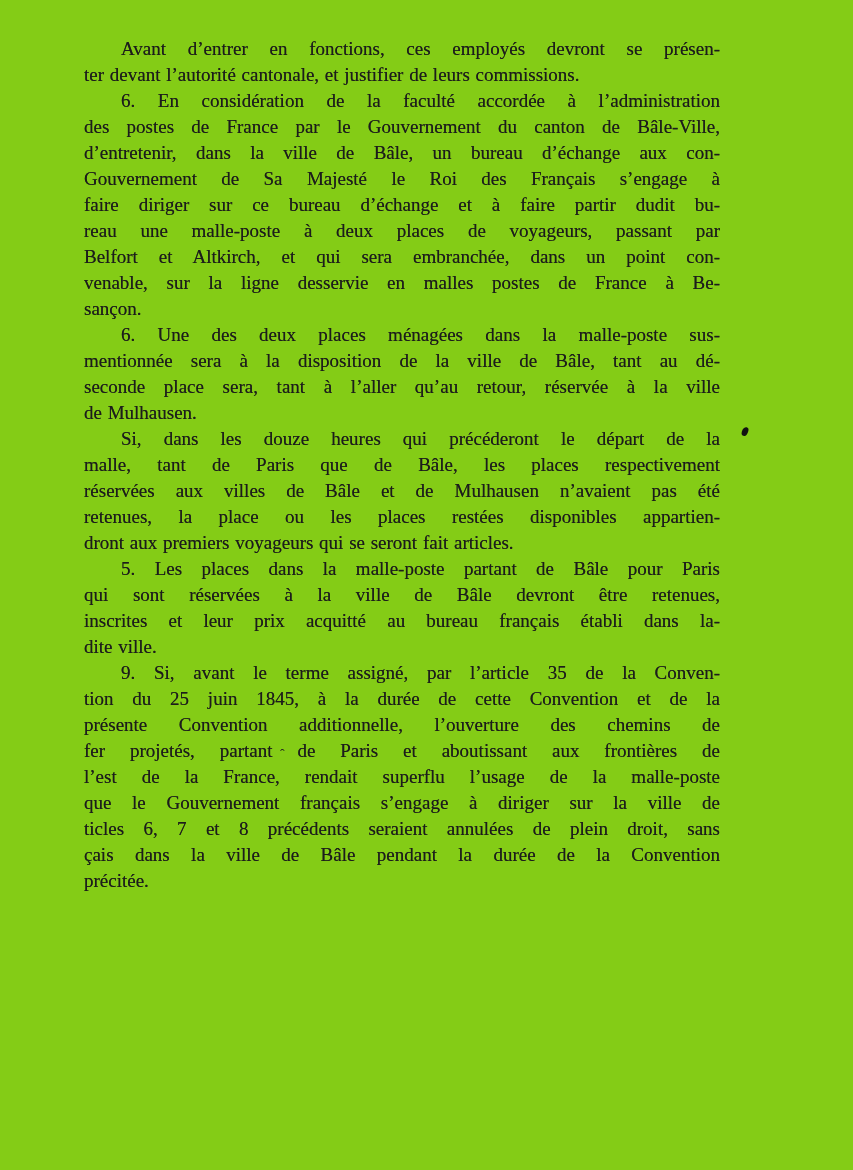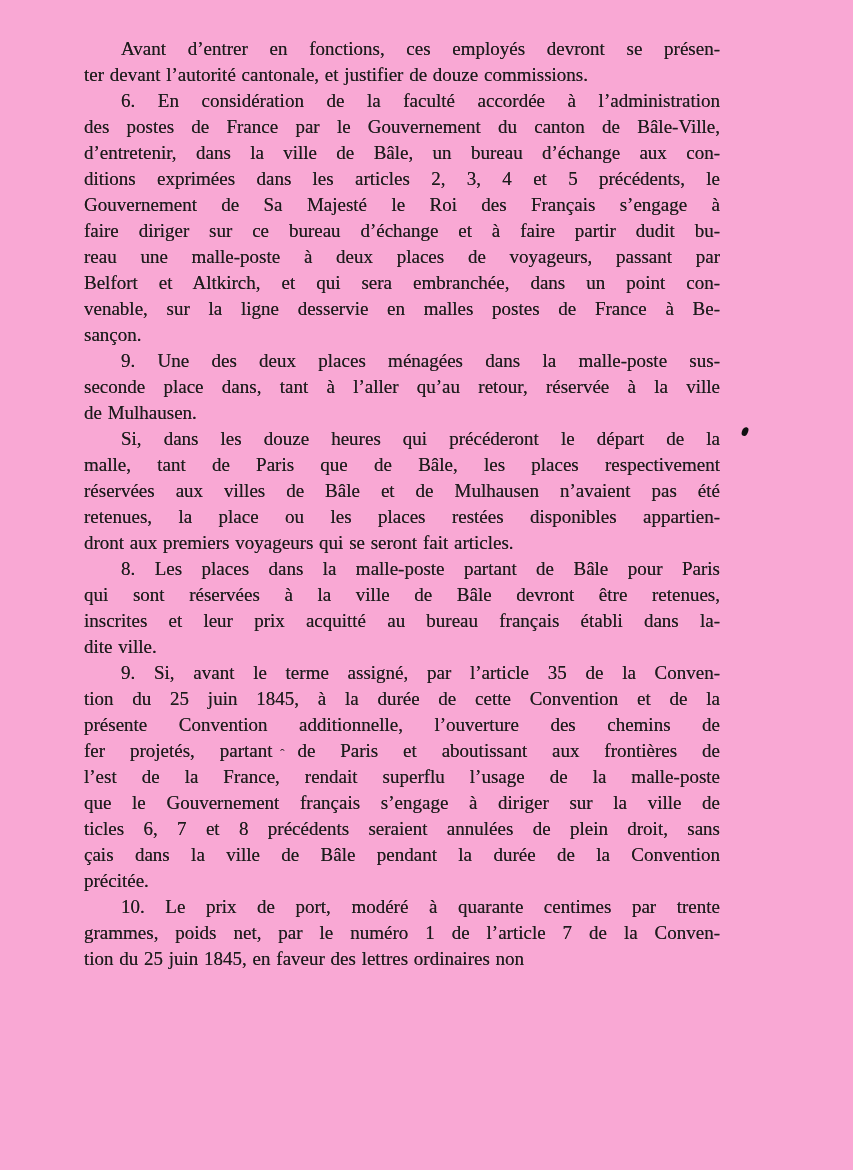--- a/index.html
+++ b/index.html
@@ -4,21 +4,21 @@
 <style>
   html, body {
     margin: 0;
     padding: 0;
     background: #ffffff;
   }
   .page {
     position: relative;
     width: 853px;
     height: 1170px;
-    background: #f9a8d4;
+    background: #84cc16;
     overflow: hidden;
   }
   .text-block {
     position: absolute;
     left: 84px;
     top: 36px;
     width: 636px;
     color: #1c1c1c;
     font-family: "Liberation Serif", "DejaVu Serif", serif;
     font-size: 19px;
@@ -54,64 +54,59 @@
     line-height: 1;
   }
 </style>
 </head>
 <body>
 
 <div class="page">
   <div class="text-block">
       <div class="para">
         <div class="ln indent">Avant d’entrer en fonctions, ces employés devront se présen-</div>
-        <div class="ln end">ter devant l’autorité cantonale, et justifier de douze commissions.</div>
+        <div class="ln end">ter devant l’autorité cantonale, et justifier de leurs commissions.</div>
       </div>
       <div class="para">
         <div class="ln indent">6. En considération de la faculté accordée à l’administration</div>
         <div class="ln">des postes de France par le Gouvernement du canton de Bâle-Ville,</div>
         <div class="ln">d’entretenir, dans la ville de Bâle, un bureau d’échange aux con-</div>
-        <div class="ln">ditions exprimées dans les articles 2, 3, 4 et 5 précédents, le</div>
         <div class="ln">Gouvernement de Sa Majesté le Roi des Français s’engage à</div>
         <div class="ln">faire diriger sur ce bureau d’échange et à faire partir dudit bu-</div>
         <div class="ln">reau une malle-poste à deux places de voyageurs, passant par</div>
         <div class="ln">Belfort et Altkirch, et qui sera embranchée, dans un point con-</div>
         <div class="ln">venable, sur la ligne desservie en malles postes de France à Be-</div>
         <div class="ln end">sançon.</div>
       </div>
       <div class="para">
-        <div class="ln indent">9. Une des deux places ménagées dans la malle-poste sus-</div>
-        <div class="ln">seconde place dans, tant à l’aller qu’au retour, réservée à la ville</div>
+        <div class="ln indent">6. Une des deux places ménagées dans la malle-poste sus-</div>
+        <div class="ln">mentionnée sera à la disposition de la ville de Bâle, tant au dé-</div>
+        <div class="ln">seconde place sera, tant à l’aller qu’au retour, réservée à la ville</div>
         <div class="ln end">de Mulhausen.</div>
       </div>
       <div class="para">
         <div class="ln indent">Si, dans les douze heures qui précéderont le départ de la</div>
         <div class="ln">malle, tant de Paris que de Bâle, les places respectivement</div>
         <div class="ln">réservées aux villes de Bâle et de Mulhausen n’avaient pas été</div>
         <div class="ln">retenues, la place ou les places restées disponibles appartien-</div>
         <div class="ln end">dront aux premiers voyageurs qui se seront fait articles.</div>
       </div>
       <div class="para">
-        <div class="ln indent">8. Les places dans la malle-poste partant de Bâle pour Paris</div>
+        <div class="ln indent">5. Les places dans la malle-poste partant de Bâle pour Paris</div>
         <div class="ln">qui sont réservées à la ville de Bâle devront être retenues,</div>
         <div class="ln">inscrites et leur prix acquitté au bureau français établi dans la-</div>
         <div class="ln end">dite ville.</div>
       </div>
       <div class="para">
         <div class="ln indent">9. Si, avant le terme assigné, par l’article 35 de la Conven-</div>
         <div class="ln">tion du 25 juin 1845, à la durée de cette Convention et de la</div>
         <div class="ln">présente Convention additionnelle, l’ouverture des chemins de</div>
         <div class="ln">fer projetés, partant de Paris et aboutissant aux frontières de</div>
         <div class="ln">l’est de la France, rendait superflu l’usage de la malle-poste</div>
         <div class="ln">que le Gouvernement français s’engage à diriger sur la ville de</div>
         <div class="ln">ticles 6, 7 et 8 précédents seraient annulées de plein droit, sans</div>
         <div class="ln">çais dans la ville de Bâle pendant la durée de la Convention</div>
         <div class="ln end">précitée.</div>
       </div>
-      <div class="para">
-        <div class="ln indent">10. Le prix de port, modéré à quarante centimes par trente</div>
-        <div class="ln">grammes, poids net, par le numéro 1 de l’article 7 de la Conven-</div>
-        <div class="ln end">tion du 25 juin 1845, en faveur des lettres ordinaires non</div>
-      </div>
     </div>
   <span class="caret-mark">ˆ</span>
   <div class="ink-spot"></div>
 </div>
 
 </body></html>

